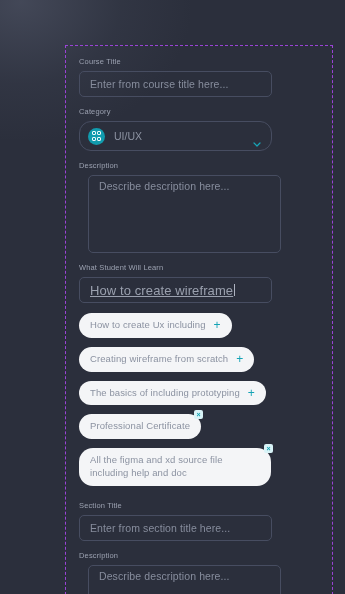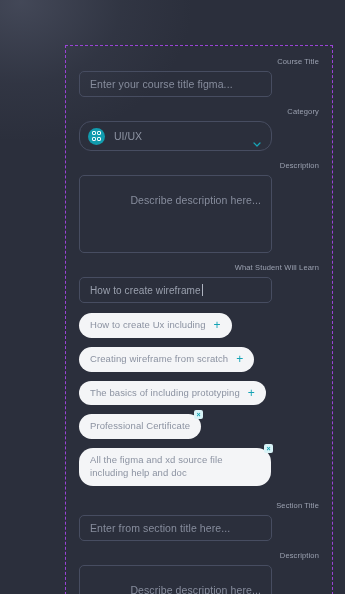--- a/index.html
+++ b/index.html
@@ -37,21 +37,21 @@
     border-bottom: none;
   }
 
   .form {
     position: absolute;
     left: 79px;
     top: 57px;
     width: 240px;
   }
 
-  .field { margin-bottom: 10px; text-align: right; }
+  .field { margin-bottom: 10px; }
 
   .field-label {
     font-size: 7.5px;
     color: #9ba1b0;
     letter-spacing: 0.15px;
     margin-bottom: 5px;
     display: block;
   }
 
   .input-box {
@@ -65,23 +65,24 @@
     background: transparent;
   }
 
   .placeholder {
     font-size: 10.5px;
     color: #878d9d;
     letter-spacing: 0.1px;
   }
 
   .value-text {
-    font-size: 10px;
+    font-size: 13px;
     color: #9aa0ae;
     letter-spacing: 0.1px;
+    text-decoration: underline;
   }
 
   .caret {
     display: inline-block;
     width: 1px;
     height: 12px;
     background: #aeb3c0;
     margin-left: 1px;
     vertical-align: middle;
   }
@@ -137,21 +138,22 @@
     transform: translateY(-60%);
     width: 8px;
     height: 5px;
   }
 
   .textarea-box {
     width: 193px;
     height: 78px;
     border: 1px solid #474d61;
     border-radius: 5px;
-    padding: 14px 10px;
+    padding: 0 10px;
+    margin-left: 9px;
   }
 
   .textarea-box.tall-bottom { height: 72px; }
 
   
   .chips { margin-top: 9px; }
 
   .chip {
     position: relative;
     display: inline-flex;
@@ -203,21 +205,21 @@
 
 <div class="bg-glow"></div>
 
 <div class="dashed-frame"></div>
 
 <div class="form">
 
   <div class="field">
     <span class="field-label">Course Title</span>
     <div class="input-box">
-      <span class="placeholder">Enter your course title figma...</span>
+      <span class="placeholder">Enter from course title here...</span>
     </div>
   </div>
 
   <div class="field">
     <span class="field-label">Category</span>
     <div class="select-box">
       <span class="cat-icon">
         <span class="grid">
             <i></i>
             <i></i>

